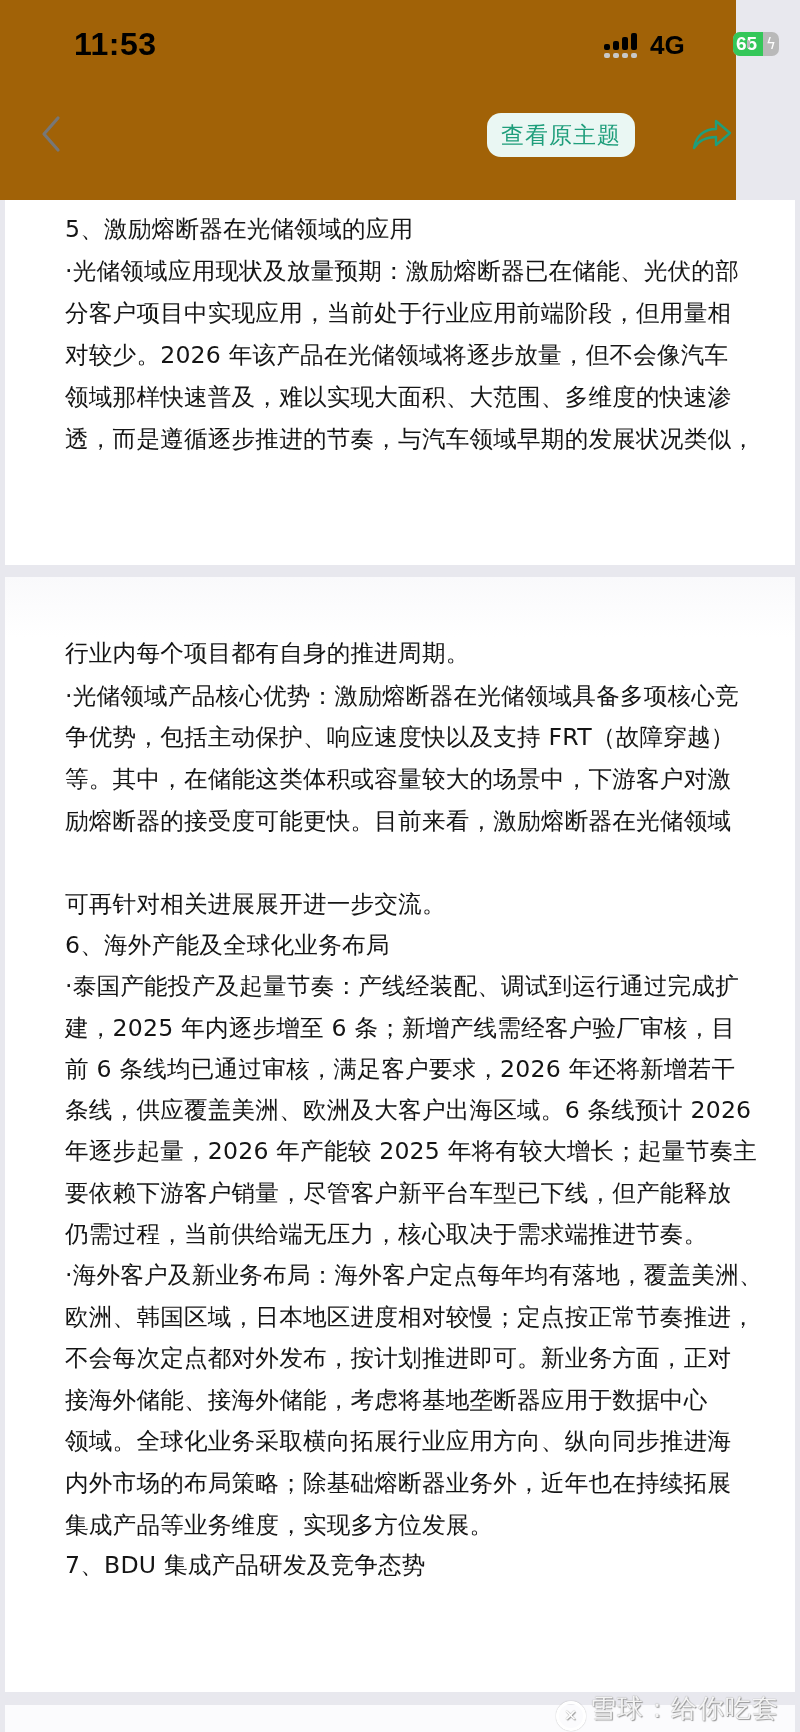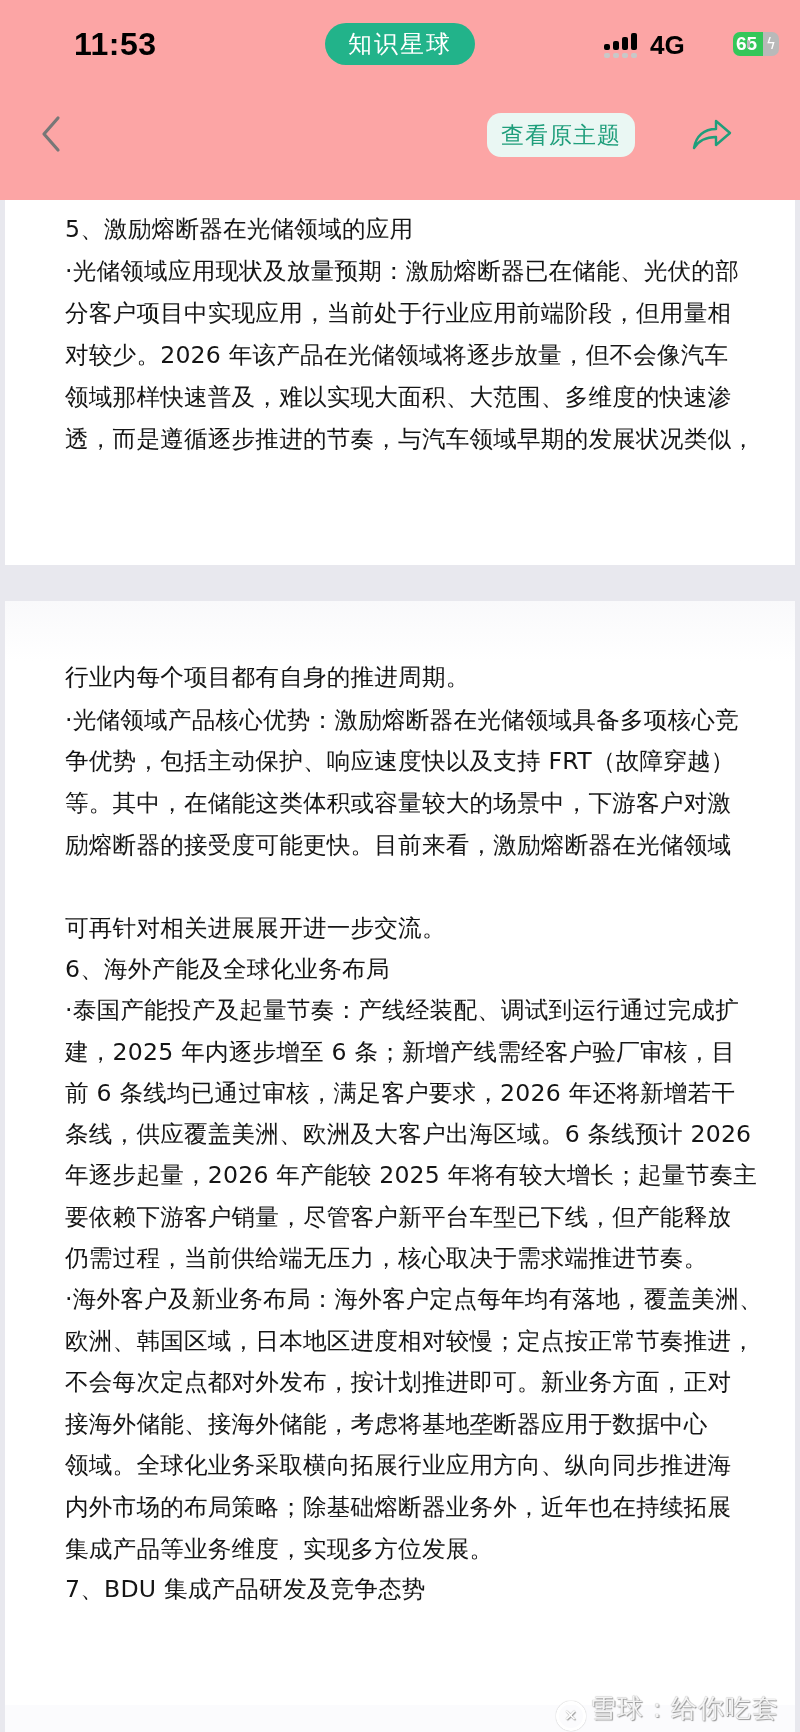--- a/index.html
+++ b/index.html
@@ -3,22 +3,22 @@
 <meta charset="utf-8">
 <style>
   html, body { margin: 0; padding: 0; }
   body {
     width: 800px; height: 1732px; overflow: hidden; position: relative;
     background: #e8e8ee;
     font-family: "DejaVu Sans", "Liberation Sans", sans-serif;
     color: #111;
   }
   .topbar {
-    position: absolute; left: 0; top: 0; width: 800px; height: 200px;
-    background: #fca5a5;
+    position: absolute; left: 0; top: 0; width: 736px; height: 200px;
+    background: #a16207;
   }
   .time {
     position: absolute; left: 74px; top: 26px; font-size: 32px; font-weight: bold;
     font-family: "Liberation Sans", sans-serif; letter-spacing: 0.5px; color: #000;
   }
   .pill {
     position: absolute; left: 325px; top: 23px; width: 150px; height: 42px;
     border-radius: 21px; background: #22b38a; color: #fff;
     font-size: 24px; line-height: 42px; text-align: center; letter-spacing: 2px;
   }
@@ -41,21 +41,21 @@
     position: absolute; left: 487px; top: 113px; width: 148px; height: 44px;
     background: #eaf7f3; border-radius: 14px; color: #1f9e7b;
     font-size: 23px; line-height: 44px; text-align: center; letter-spacing: 1px;
   }
   .share { position: absolute; left: 688px; top: 114px; width: 48px; height: 40px; }
 
   .card {
     position: absolute; left: 5px; width: 790px; background: #ffffff;
   }
   .card1 { top: 200px; height: 365px; }
-  .card2 { top: 577px; height: 1115px; background: linear-gradient(#f9f9fb 0, #ffffff 60px); margin-top: 24px; }
+  .card2 { top: 577px; height: 1115px; background: linear-gradient(#f9f9fb 0, #ffffff 60px); }
   .card3 { top: 1705px; height: 40px; background: #fbfbfd; }
   .line {
     position: absolute; left: 60px; white-space: nowrap;
     font-size: 23.6px; line-height: 30px; height: 30px; color: #151515;
     letter-spacing: 0.2px;
   }
   .watermark {
     position: absolute; left: 556px; top: 1692px; height: 32px;
     color: rgba(255,255,255,0.9); font-size: 26px; line-height: 32px; letter-spacing: 1px;
     text-shadow: 0 0 1px #888, 1px 1px 1px #999;
@@ -64,21 +64,20 @@
     display: inline-block; width: 24px; height: 24px; border: 3px solid #fff; border-radius: 50%;
     vertical-align: -4px; margin-right: 4px; box-shadow: 0 0 1px #888;
     font-size: 16px; line-height: 24px; text-align: center; color: #fff;
   }
 </style>
 </head>
 <body>
 
 <div class="topbar">
   <div class="time">11:53</div>
-  <div class="pill">知识星球</div>
   <div class="status-right">
     <div class="signal">
       <span style="left:0;height:6px;"></span>
       <span style="left:9px;height:9px;"></span>
       <span style="left:18px;height:13px;"></span>
       <span style="left:27px;height:17px;"></span>
       <i style="left:0;"></i>
         <i style="left:9px;"></i>
         <i style="left:18px;"></i>
         <i style="left:27px;"></i>

